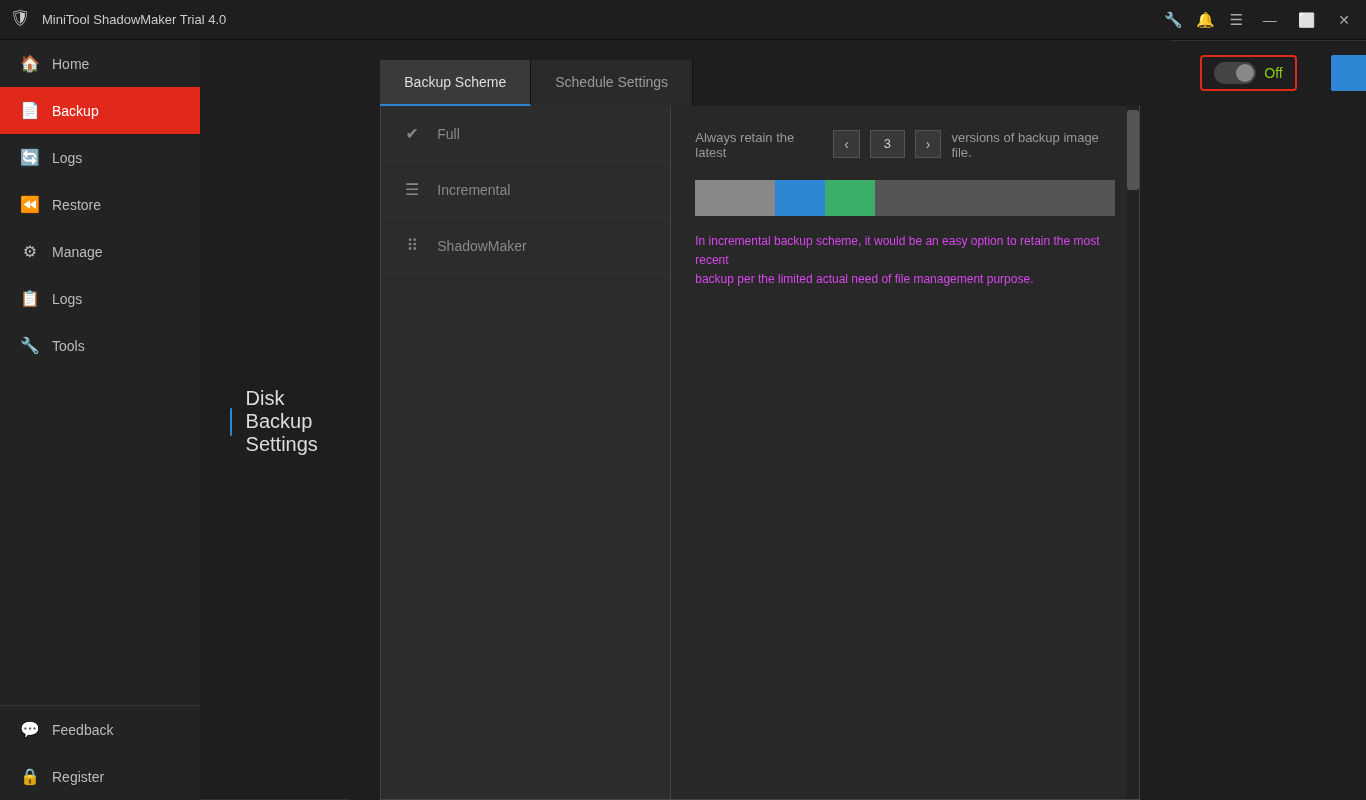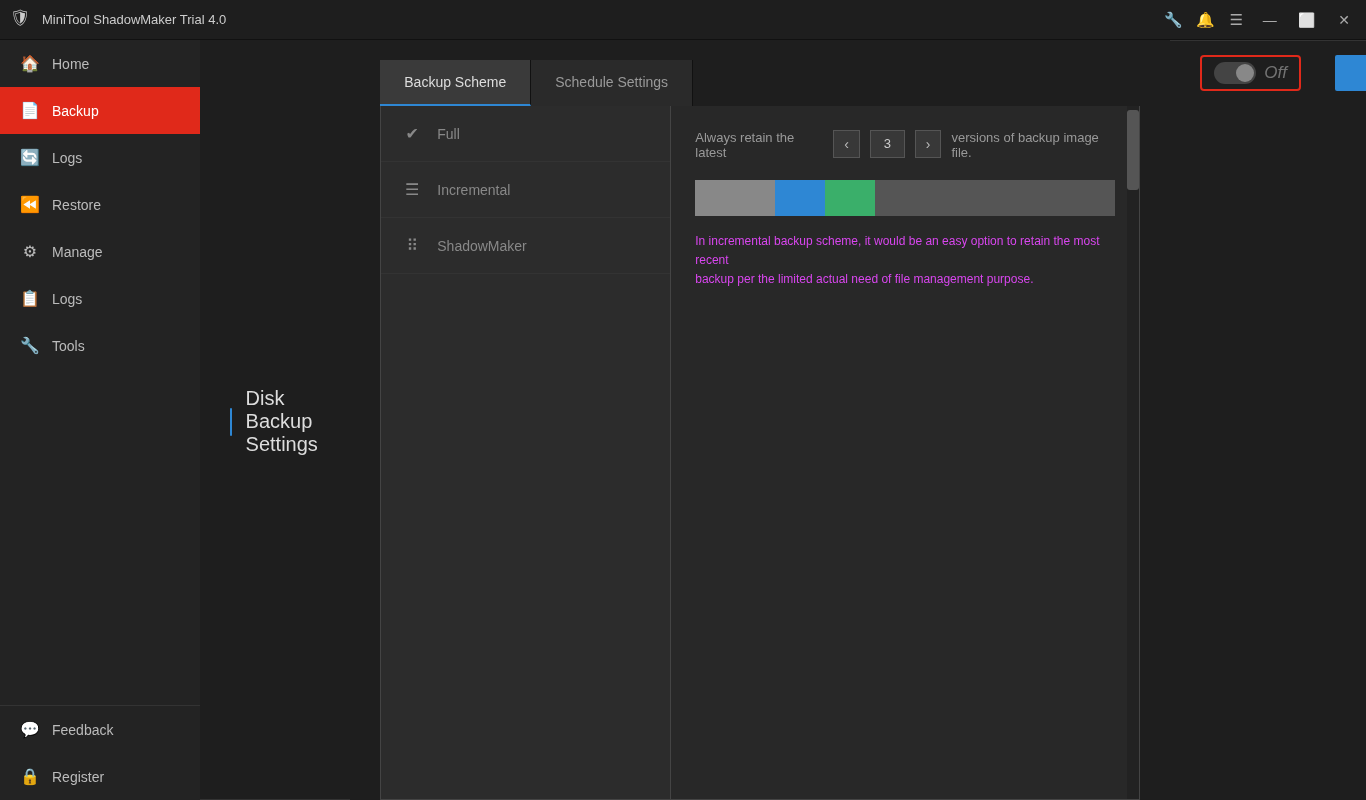--- a/index.html
+++ b/index.html
@@ -105,21 +105,21 @@
       border: 2px solid #e0291a; padding: 5px 12px; border-radius: 4px;
     }
     .toggle-switch {
       width: 42px; height: 22px; background: #444; border-radius: 11px;
       position: relative; cursor: pointer;
     }
     .toggle-knob {
       width: 18px; height: 18px; background: #888; border-radius: 50%;
       position: absolute; top: 2px; right: 2px;
     }
-    .toggle-label { color: #737373; font-size: 17px; font-style: italic; }
+    .toggle-label { color: #84cc16; font-size: 14px; }
 
     .btn-ok {
       width: 100px; height: 36px; background: #2e87d4; color: #0f172a;
       border: none; cursor: pointer; font-size: 14px; border-radius: 2px;
     }
     .btn-cancel {
       width: 100px; height: 36px; background: #3a3a3a; color: #22c55e;
       border: 1px solid #555; cursor: pointer; font-size: 14px; border-radius: 2px; margin-left: 8px;
     }
 

